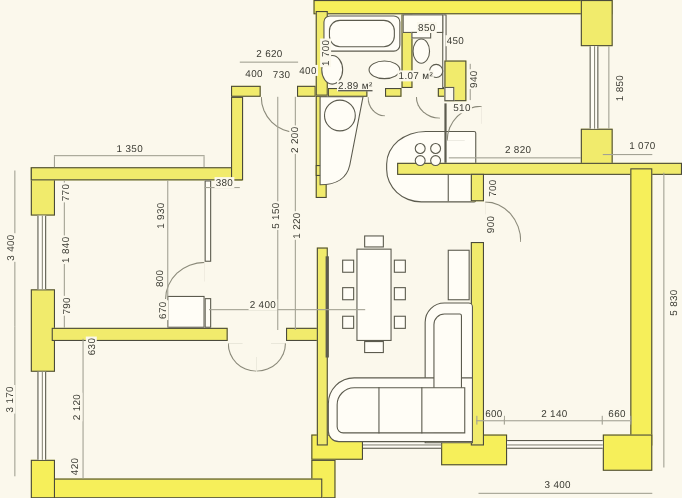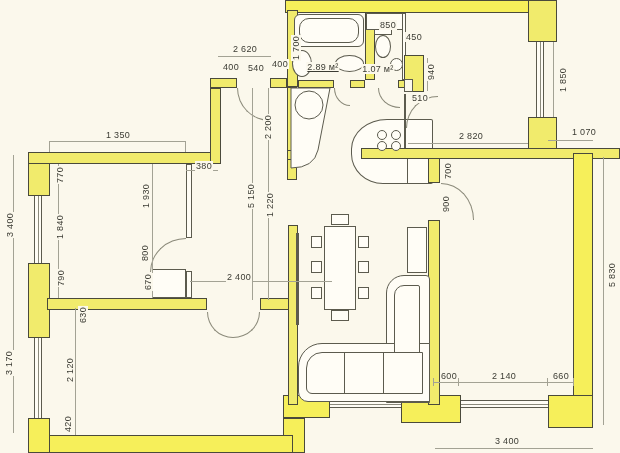--- a/index.html
+++ b/index.html
@@ -155,26 +155,26 @@
   <div class="dl" style="left:433px;top:382px;width:141px;height:1px;"></div>
   <div class="dl" style="left:433px;top:378px;width:1px;height:8px;"></div>
   <div class="dl" style="left:458px;top:378px;width:1px;height:8px;"></div>
   <div class="dl" style="left:547px;top:378px;width:1px;height:8px;"></div>
   <div class="dl" style="left:573px;top:378px;width:1px;height:8px;"></div>
   <div class="dl" style="left:435px;top:448px;width:158px;height:1px;"></div>
 
   <div style="left:0;top:0;width:620px;height:453px;">
       <span class="dim" style="left: 245px; top: 49px;">2 620</span>
       <span class="dim" style="left: 231px; top: 67px;">400</span>
-      <span class="dim" style="left: 256px; top: 68px;">540</span>
+      <span class="dim" style="left: 256px; top: 68px;">730</span>
       <span class="dim" style="left: 280px; top: 64px;">400</span>
       <span class="dim v" style="left: 296px; top: 48px;">1 700</span>
       <span class="dim" style="left: 388px; top: 25px;">850</span>
       <span class="dim" style="left: 414px; top: 37px;">450</span>
-      <span class="dim" style="left: 323px; top: 67px; text-decoration: underline;">2.89 м²</span>
+      <span class="dim" style="left: 323px; top: 78px; text-decoration: underline;">2.89 м²</span>
       <span class="dim" style="left: 378px; top: 69px;">1.07 м²</span>
       <span class="dim v" style="left: 431px; top: 72px;">940</span>
       <span class="dim" style="left: 420px; top: 98px;">510</span>
       <span class="dim v" style="left: 563px; top: 80px;">1 850</span>
       <span class="dim" style="left: 584px; top: 132px;">1 070</span>
       <span class="dim" style="left: 471px; top: 136px;">2 820</span>
       <span class="dim v" style="left: 448px; top: 171px;">700</span>
       <span class="dim v" style="left: 446px; top: 204px;">900</span>
       <span class="dim v" style="left: 268px; top: 127px;">2 200</span>
       <span class="dim v" style="left: 251px; top: 196px;">5 150</span>

